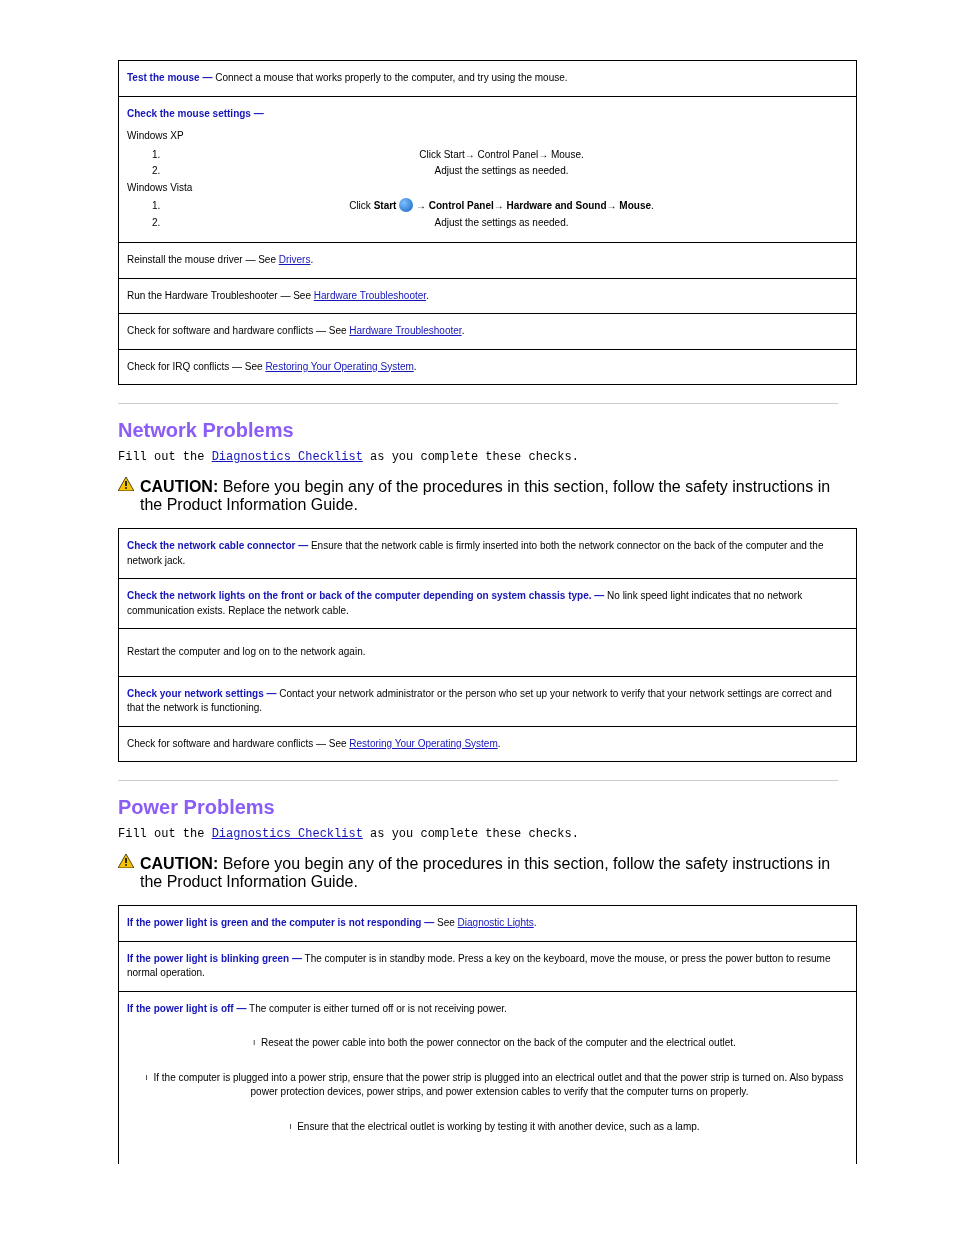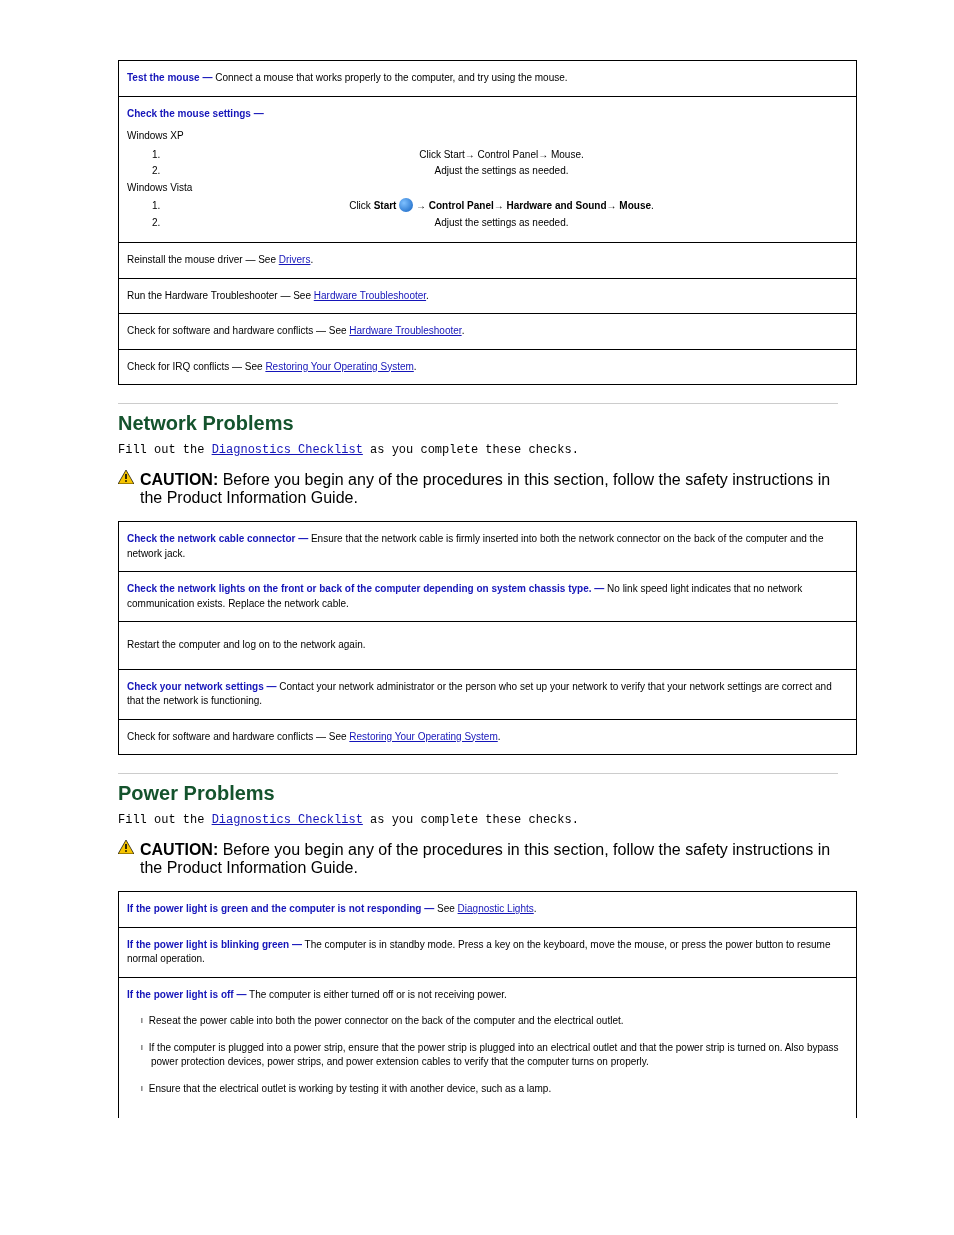--- a/index.html
+++ b/index.html
@@ -31,22 +31,22 @@
     color: #1515b9;
     font-weight: bold;
   }
   a.link {
     color: #1515b9;
     text-decoration: underline;
   }
   h2.section {
     font-size: 20px;
     font-weight: bold;
-    color: #14532d;
-    margin: 8px 0 8px 0;
+    color: #8b5cf6;
+    margin: 15px 0 8px 0;
   }
   .intro {
     font-size: 12px;
     margin-bottom: 14px;
     font-family: Liberation Mono, monospace;
   }
   .caution {
     display: flex;
     align-items: flex-start;
     gap: 6px;
@@ -68,23 +68,24 @@
     margin: 4px 0 2px 0;
     padding-left: 28px;
   }
   ol.steps li { margin: 2px 8px; text-align: center; }
   ul.bullets {
     list-style: none;
     margin: 4px 0 2px 0;
     padding-left: 14px;
   }
   ul.bullets li {
-    margin: 12px 0;
+    margin: 20px 0;
     padding-left: 10px;
     text-indent: -10px;
+    text-align: center;
   }
   ul.bullets li::before {
     content: "l";
     font-family: Arial, sans-serif;
     font-size: 8px;
     margin-right: 6px;
     position: relative;
     top: -1px;
   }
   .xpcp { }

